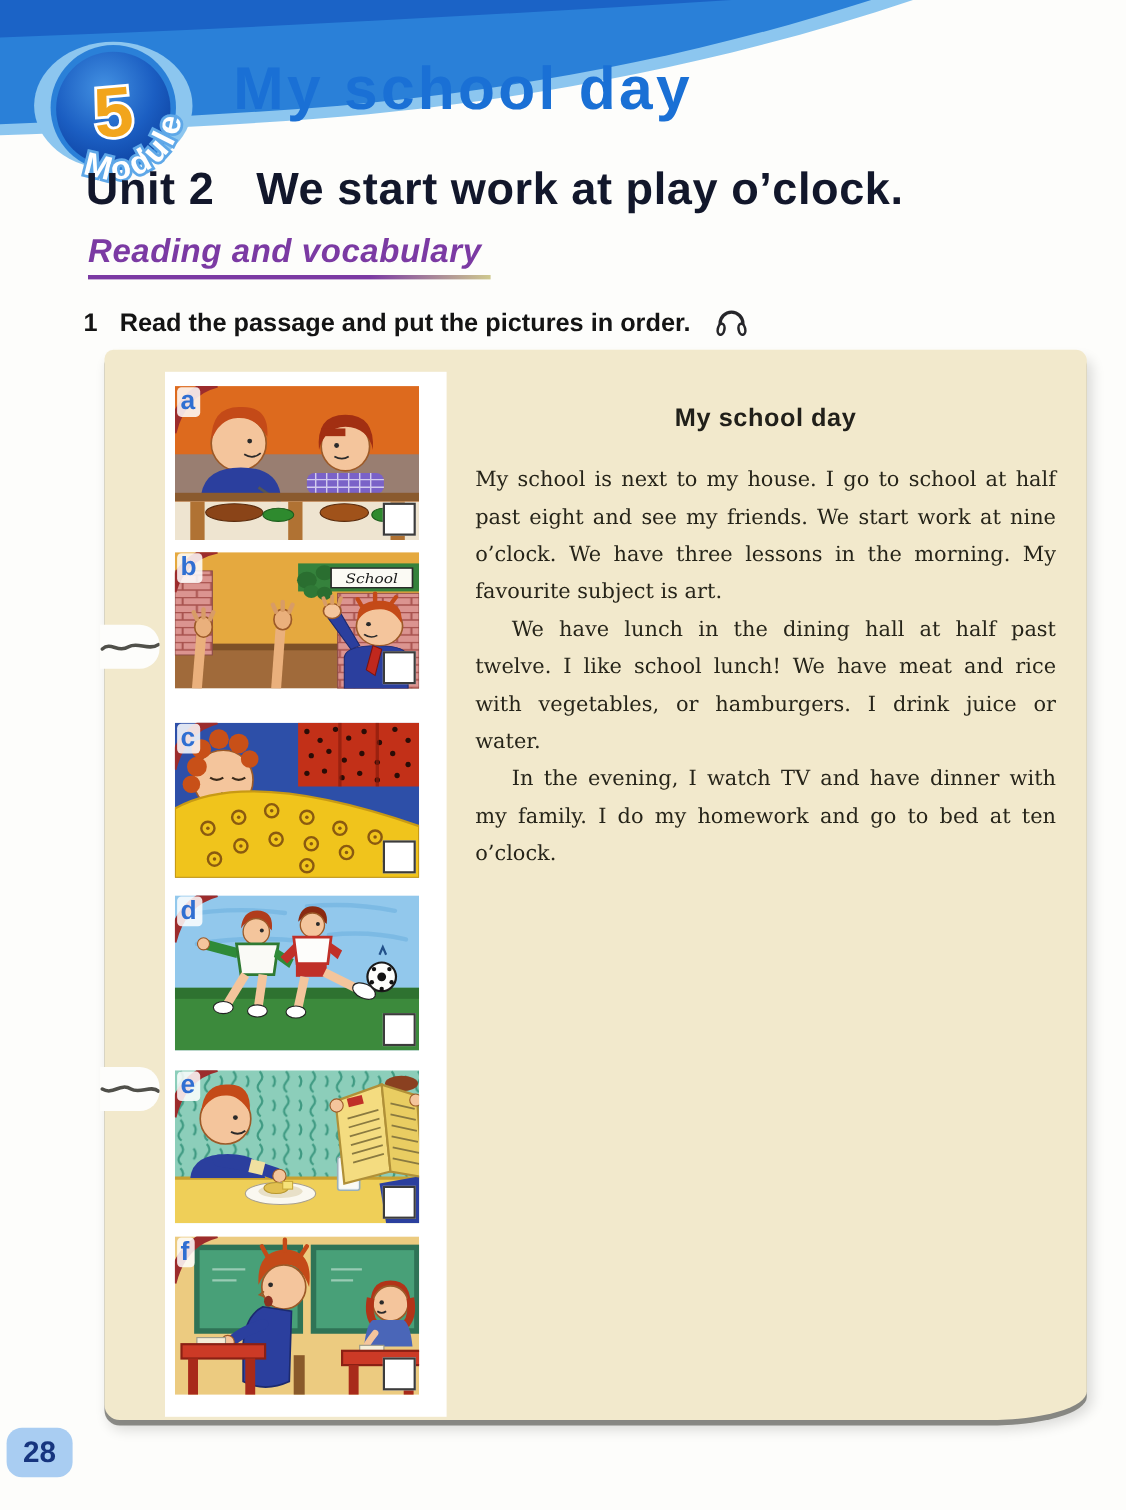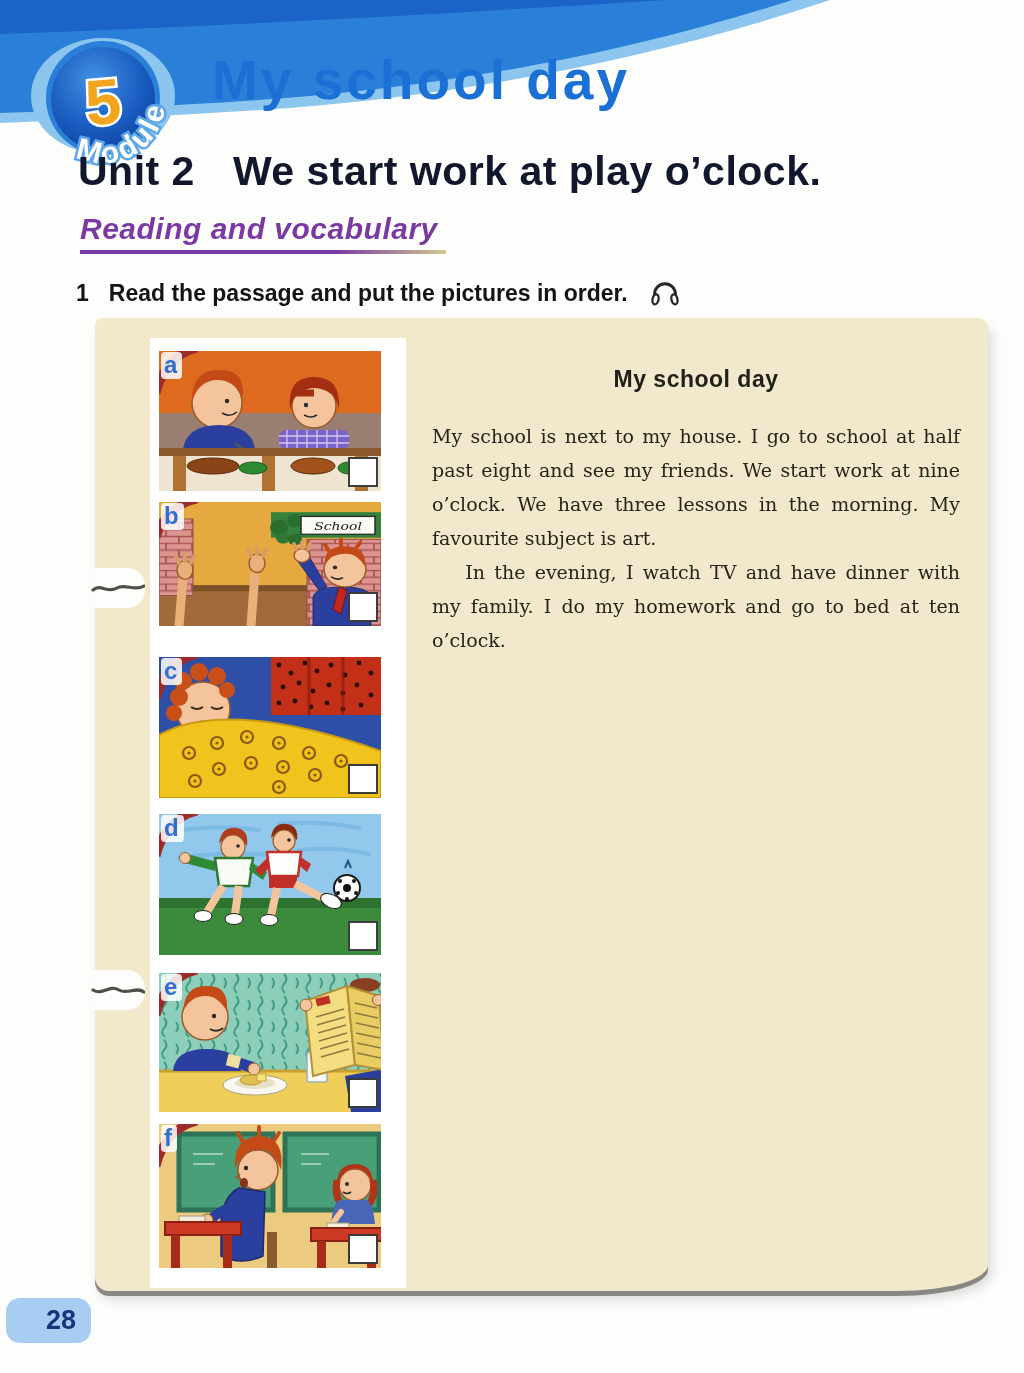--- a/index.html
+++ b/index.html
@@ -53,21 +53,21 @@
   .passage{position:absolute;left:337px;top:48px;width:528px;}
   .passage h3{margin:0 0 26px 0;text-align:center;font-size:23px;font-weight:bold;
     color:#21201a;letter-spacing:0.5px;}
   .passage p{margin:0;font-family:"DejaVu Serif", serif;font-size:19px;line-height:34px;
     color:#262419;text-align:justify;}
   .passage p + p{text-indent:1.75em;}
 
   
   .page-badge{position:absolute;left:6px;top:1298px;width:60px;height:45px;background:#a9cdf2;
     border-radius:14px;display:flex;align-items:center;justify-content:center;
-    font-size:27px;font-weight:bold;color:#17357f;padding-left:25px;}
+    font-size:27px;font-weight:bold;color:#17357f;}
 </style>
 </head>
 <body>
 
 <div class="page">
 
   <svg class="banner" viewBox="0 0 1024 175" width="1024" height="175">
     <defs>
       <radialGradient id="badgeGrad" cx="42%" cy="32%" r="80%">
         <stop offset="0%" stop-color="#4391e2"></stop>
@@ -393,20 +393,21 @@
         </svg>
         <span class="plabel">f</span>
         <div class="ansbox"></div>
       </div>
 
     </div>
 
     <div class="passage">
       <h3>My school day</h3>
       <p>My school is next to my house. I go to school at half past eight and see my friends. We start work at nine o’clock. We have three lessons in the morning. My favourite subject is art.</p>
+      <p>We have lunch in the dining hall at half past twelve. I like school lunch! We have meat and rice with vegetables, or hamburgers. I drink juice or water.</p>
       <p>In the evening, I watch TV and have dinner with my family. I do my homework and go to bed at ten o’clock.</p>
     </div>
 
   </div>
 
   <div class="page-badge">
     <span>28</span>
   </div>
 
 </div>

